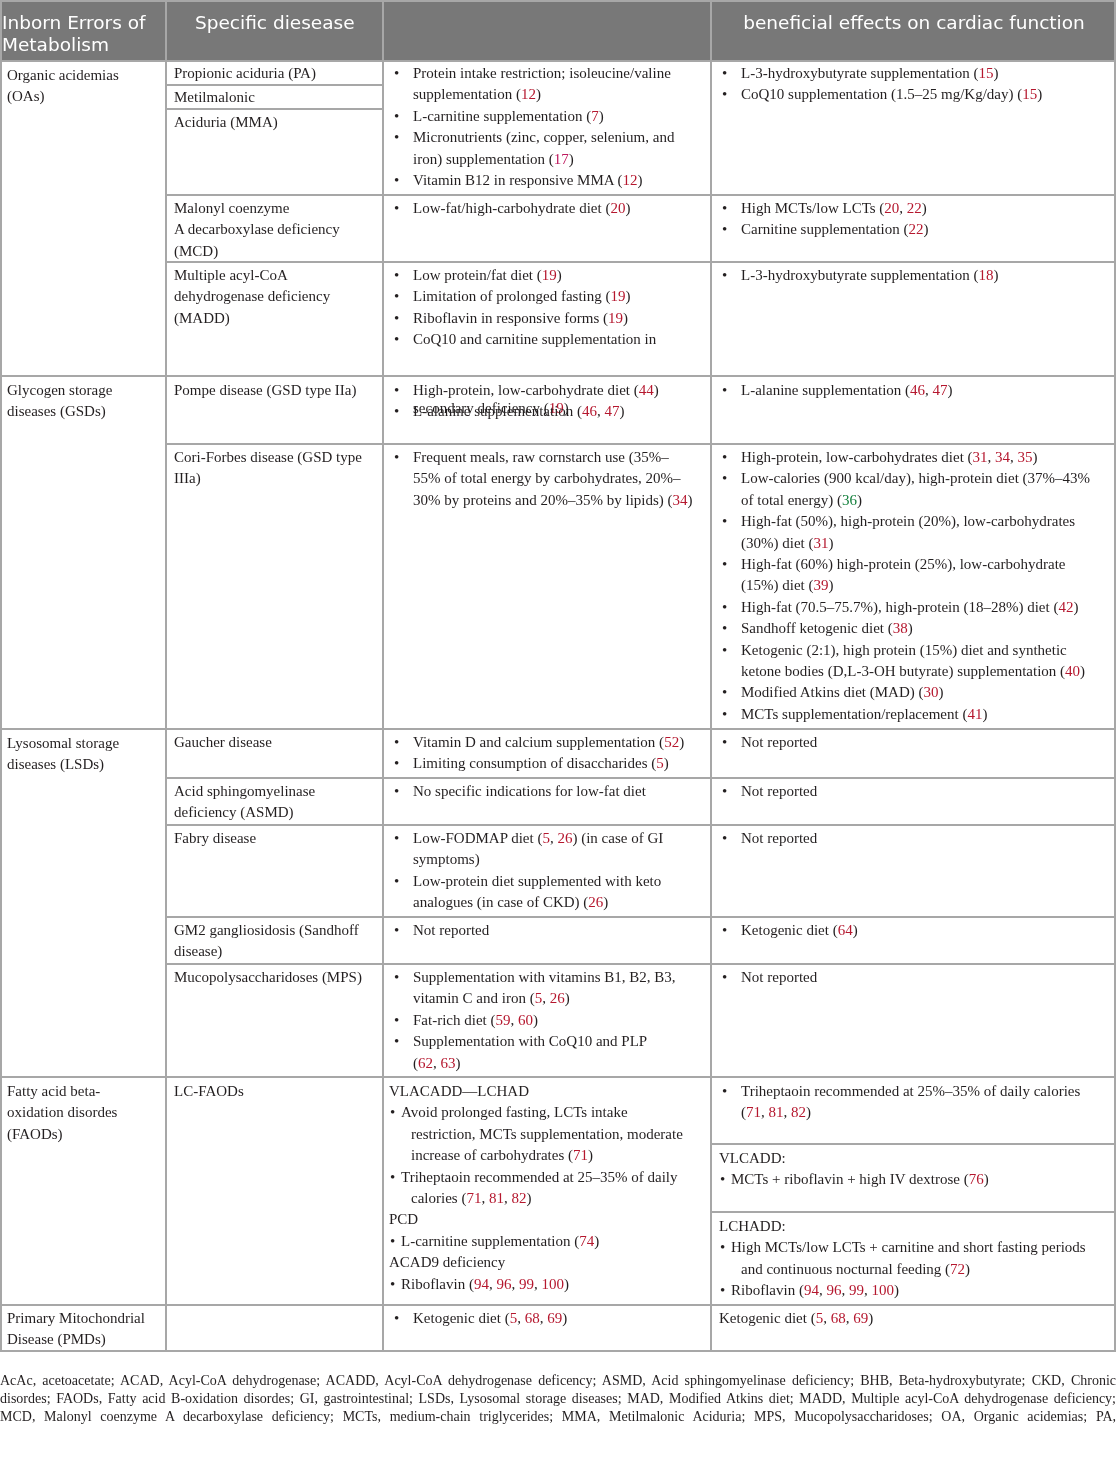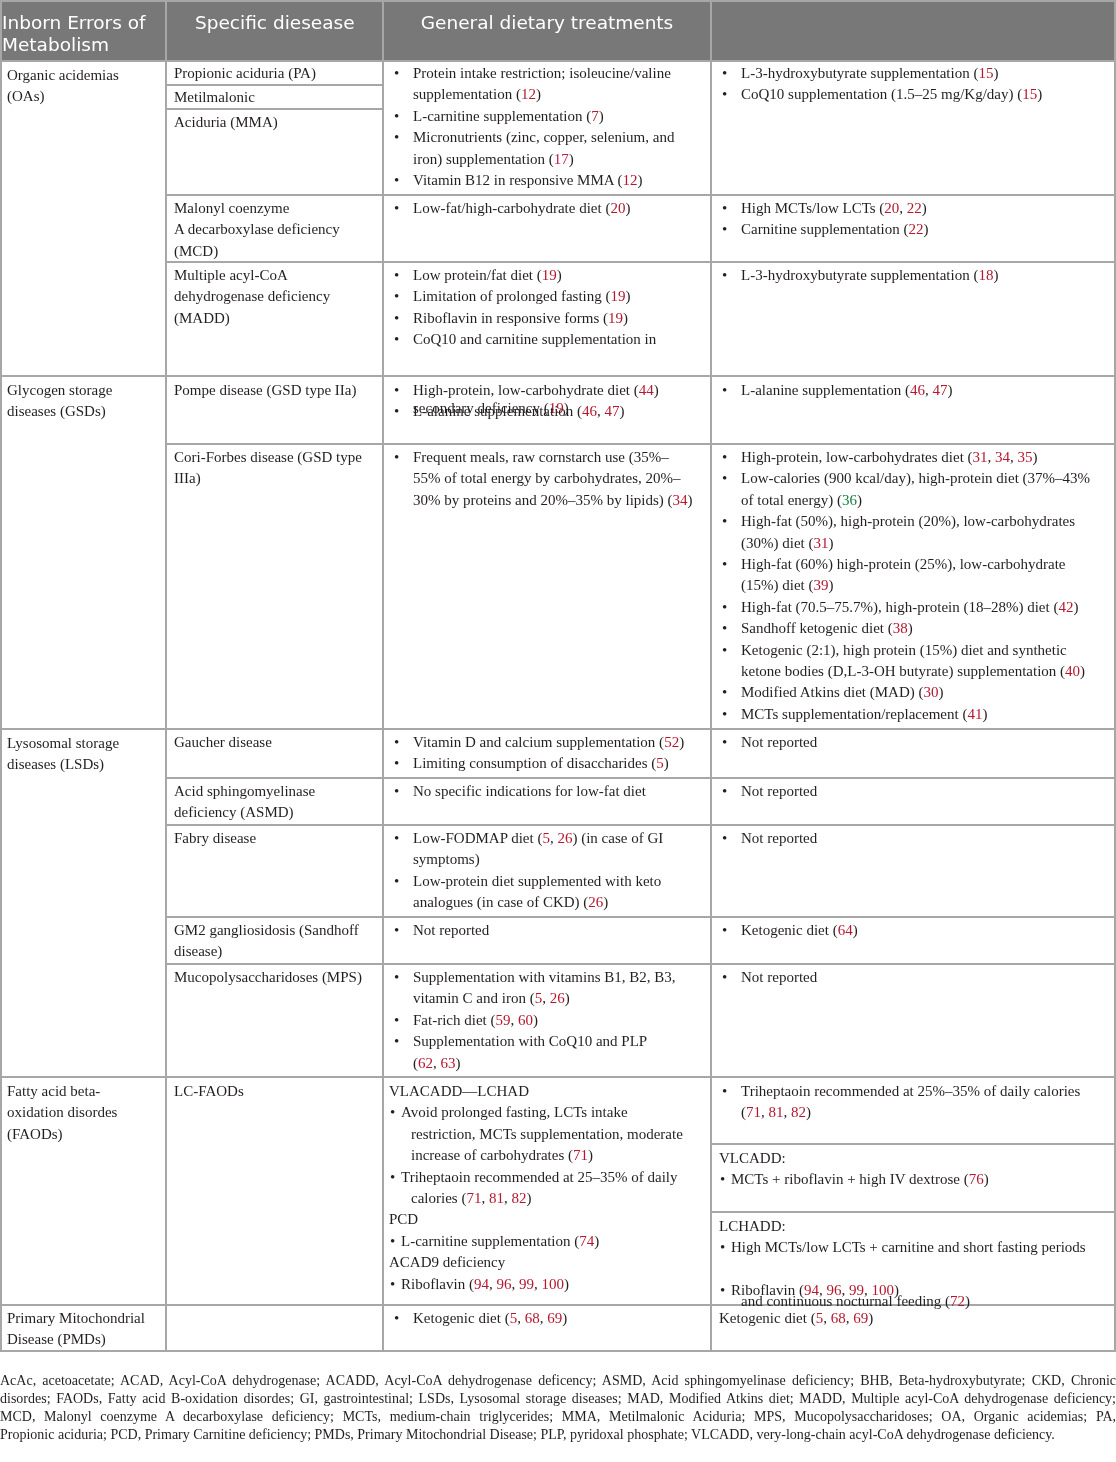--- a/index.html
+++ b/index.html
@@ -26,24 +26,22 @@
 <div id="page">
 
   <div class="head" style="left:0;width:1116px;"></div>
   <div class="head-text" style="left:0;top:12px;width:165px;text-align:left;padding-left:2px;">
     <div>Inborn Errors of</div>
     <div>Metabolism</div>
   </div>
   <div class="head-text" style="left:167px;top:12px;width:190px;text-align:left;padding-left:28px;">
     <div>Specific diesease</div>
   </div>
-  <div class="head-text" style="left:382px;top:12px;width:330px;">
-    <div>General dietary treatments</div>
-  </div>
   <div class="head-text" style="left:712px;top:12px;width:404px;">
+    <div>beneficial effects on cardiac function</div>
   </div>
 
   <div class="vline" style="left:0;top:0;height:1352px;"></div>
   <div class="vline" style="left:165px;top:0;height:1352px;"></div>
   <div class="vline" style="left:382px;top:0;height:1352px;"></div>
   <div class="vline" style="left:710px;top:0;height:1352px;"></div>
   <div class="vline" style="left:1114px;top:0;height:1352px;"></div>
 
   <div class="hline" style="left:0;top:0;width:1116px;"></div>
   <div class="hline" style="left:0;top:60px;width:1116px;"></div>
@@ -209,25 +207,24 @@
       <div class="cell-text" style="left: 741px; top: 967px;"><span>Not reported</span></div>
       <div class="bul" style="left: 722px; top: 1081px;">•</div>
       <div class="cell-text" style="left: 741px; top: 1081px;"><span>Triheptaoin recommended at 25%–35% of daily calories</span></div>
       <div class="cell-text" style="left: 741px; top: 1102.4px;"><span>(</span><span class="ref" style="color: rgb(181, 23, 46);">71</span><span>, </span><span class="ref" style="color: rgb(181, 23, 46);">81</span><span>, </span><span class="ref" style="color: rgb(181, 23, 46);">82</span><span>)</span></div>
       <div class="cell-text" style="left: 719px; top: 1148px;"><span>VLCADD:</span></div>
       <div class="bul" style="left: 720px; top: 1169.4px;">•</div>
       <div class="cell-text" style="left: 731px; top: 1169.4px;"><span>MCTs + riboflavin + high IV dextrose (</span><span class="ref" style="color: rgb(181, 23, 46);">76</span><span>)</span></div>
       <div class="cell-text" style="left: 719px; top: 1216px;"><span>LCHADD:</span></div>
       <div class="bul" style="left: 720px; top: 1237.4px;">•</div>
       <div class="cell-text" style="left: 731px; top: 1237.4px;"><span>High MCTs/low LCTs + carnitine and short fasting periods</span></div>
-      <div class="cell-text" style="left: 741px; top: 1258.8px; margin-top: 32px;"><span>and continuous nocturnal feeding (</span><span class="ref" style="color: rgb(181, 23, 46);">72</span><span>)</span></div>
+      <div class="cell-text" style="left: 741px; top: 1258.8px;"><span>and continuous nocturnal feeding (</span><span class="ref" style="color: rgb(181, 23, 46);">72</span><span>)</span></div>
       <div class="bul" style="left: 720px; top: 1280.2px;">•</div>
       <div class="cell-text" style="left: 731px; top: 1280.2px;"><span>Riboflavin (</span><span class="ref" style="color: rgb(181, 23, 46);">94</span><span>, </span><span class="ref" style="color: rgb(181, 23, 46);">96</span><span>, </span><span class="ref" style="color: rgb(181, 23, 46);">99</span><span>, </span><span class="ref" style="color: rgb(181, 23, 46);">100</span><span>)</span></div>
       <div class="cell-text" style="left: 719px; top: 1308px;"><span>Ketogenic diet (</span><span class="ref" style="color: rgb(181, 23, 46);">5</span><span>, </span><span class="ref" style="color: rgb(181, 23, 46);">68</span><span>, </span><span class="ref" style="color: rgb(181, 23, 46);">69</span><span>)</span></div>
     </div>
 
   <div class="footnote">
     <span class="fn-line">AcAc, acetoacetate; ACAD, Acyl-CoA dehydrogenase; ACADD, Acyl-CoA dehydrogenase deficency; ASMD, Acid sphingomyelinase deficiency; BHB, Beta-hydroxybutyrate; CKD, Chronic</span>
     <span class="fn-line">disordes; FAODs, Fatty acid B-oxidation disordes; GI, gastrointestinal; LSDs, Lysosomal storage diseases; MAD, Modified Atkins diet; MADD, Multiple acyl-CoA dehydrogenase deficiency;</span>
     <span class="fn-line">MCD, Malonyl coenzyme A decarboxylase deficiency; MCTs, medium-chain triglycerides; MMA, Metilmalonic Aciduria; MPS, Mucopolysaccharidoses; OA, Organic acidemias; PA,</span>
-    <span class="fn-line last">Propionic aciduria; PCD, Primary Carnitine deficiency; PMDs, Primary Mitochondrial Disease; PLP, pyridoxal phosphate; VLCADD, very-long-chain acyl-CoA dehydrogenase deficiency.</span>
   </div>
 </div>
 
 </body></html>

